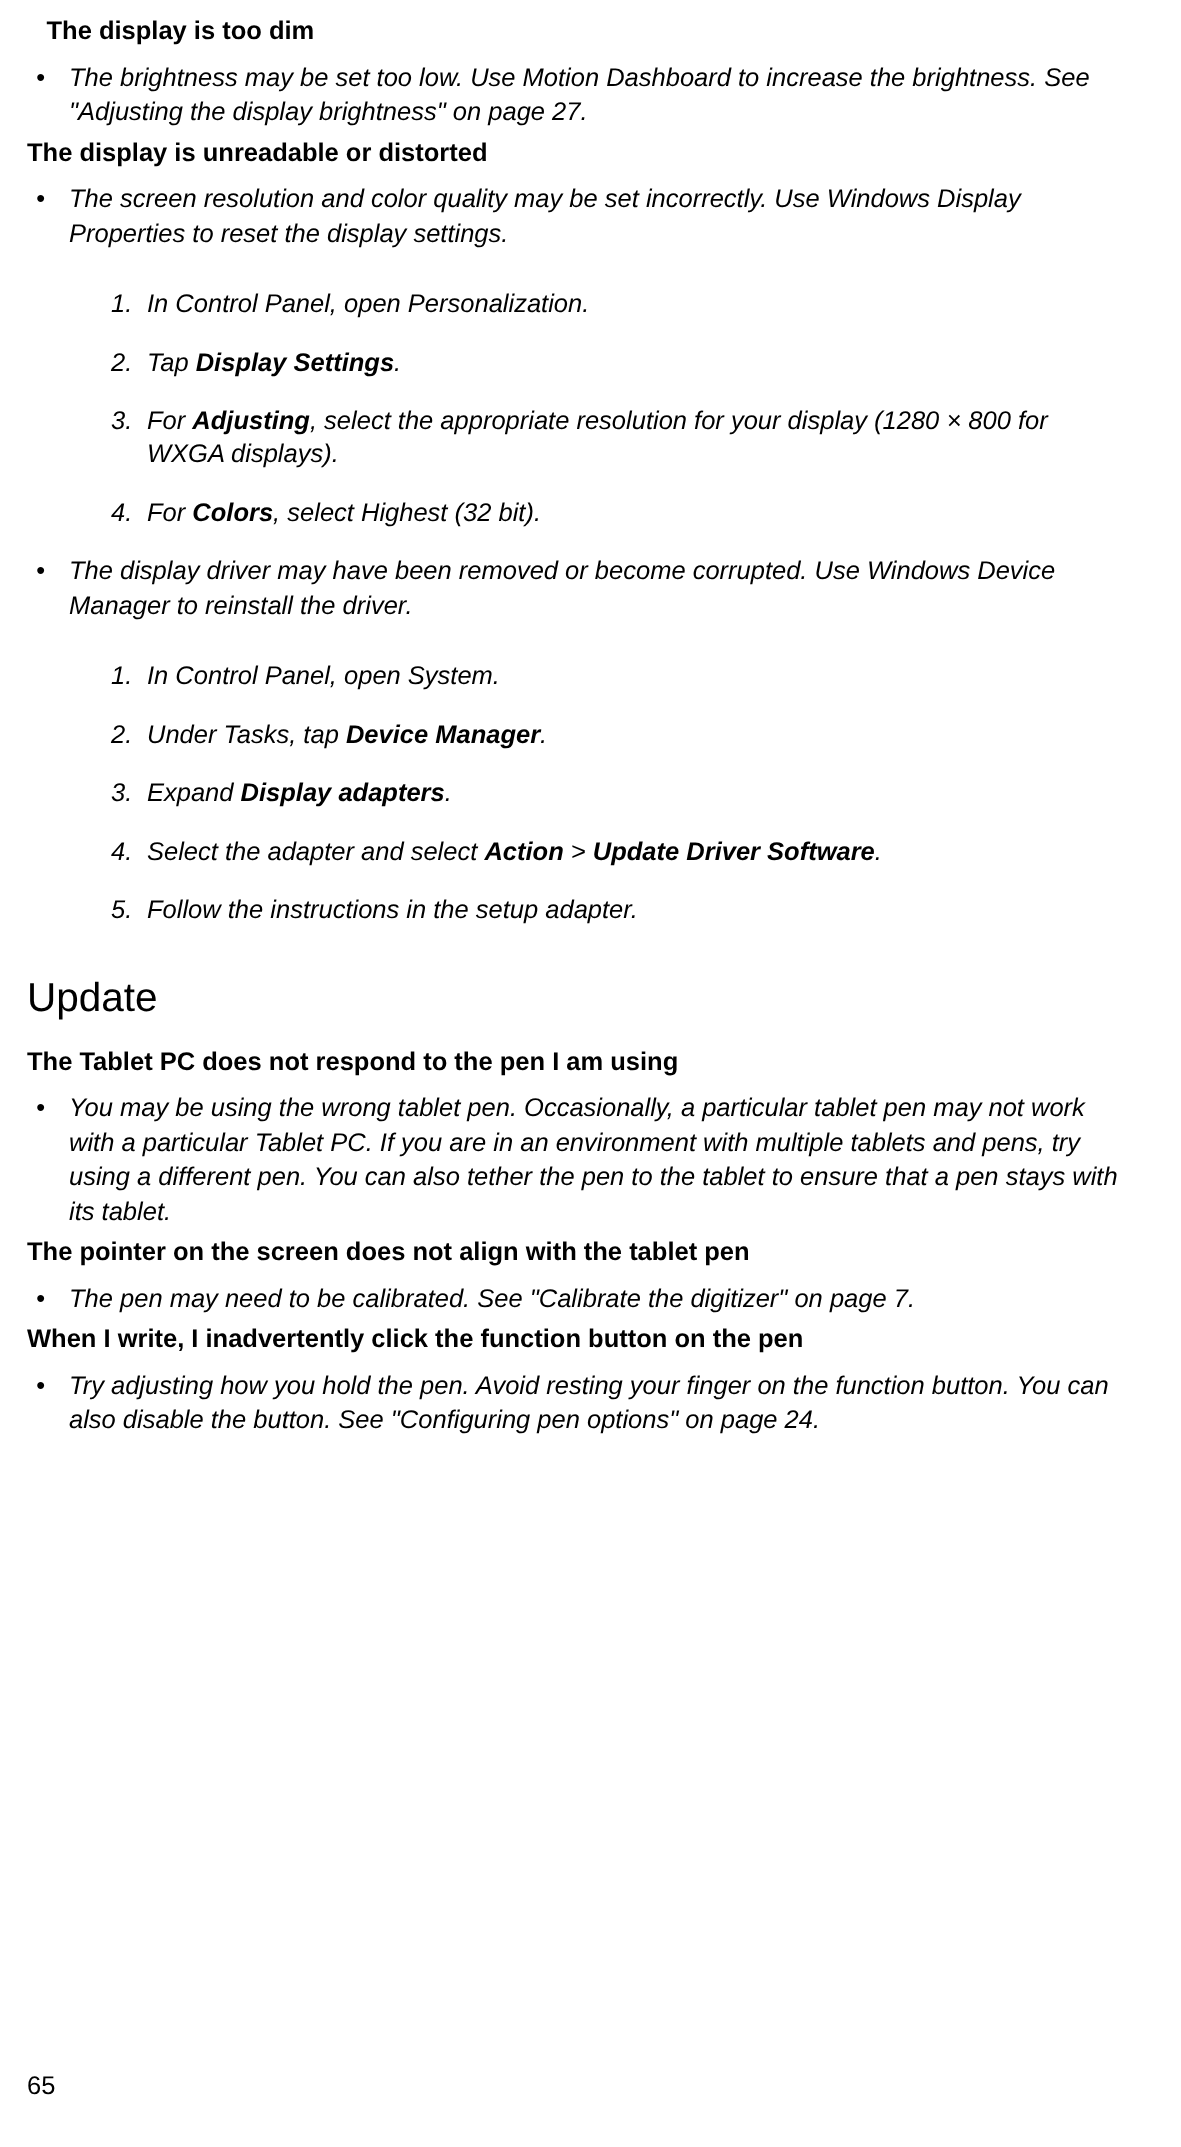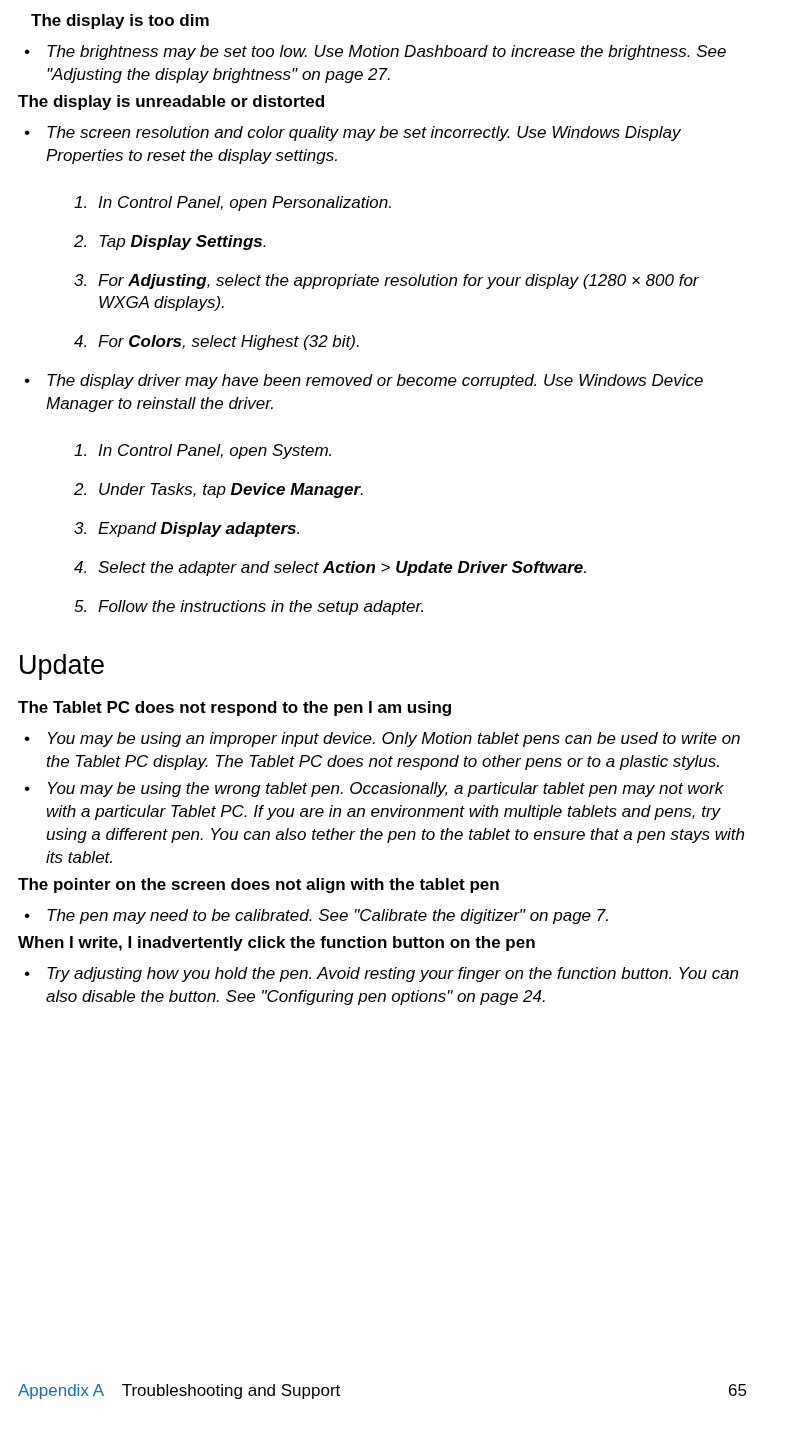--- a/index.html
+++ b/index.html
@@ -92,34 +92,28 @@
       <li><span>Select the adapter and select </span><span class="b">Action</span><span> &gt; </span><span class="b">Update Driver Software</span><span>.</span></li>
       <li>Follow the instructions in the setup adapter.</li>
     </ol>
   </li>
 </ul>
 
 <h2 class="section">Update</h2>
 
 <div class="sec-heading" style="margin-top:12px">The Tablet PC does not respond to the pen I am using</div>
 <ul class="bullets">
-  <li>You may be using an improper input device. Only Motion tablet pens can be used to write on the Tablet PC display. The Tablet PC does not respond to other pens or to a plastic stylus.</li>
   <li>You may be using the wrong tablet pen. Occasionally, a particular tablet pen may not work with a particular Tablet PC. If you are in an environment with multiple tablets and pens, try using a different pen. You can also tether the pen to the tablet to ensure that a pen stays with its tablet.</li>
 </ul>
 
 <div class="sec-heading">The pointer on the screen does not align with the tablet pen</div>
 <ul class="bullets">
   <li>The pen may need to be calibrated. See "Calibrate the digitizer" on page 7.</li>
 </ul>
 
 <div class="sec-heading">When I write, I inadvertently click the function button on the pen</div>
 <ul class="bullets">
   <li>Try adjusting how you hold the pen. Avoid resting your finger on the function button. You can also disable the button. See "Configuring pen options" on page 24.</li>
 </ul>
 
 <div class="footer">
-  <div>
-    <span class="appendix-link">Appendix A</span>
-    <span>&nbsp;&nbsp;</span>
-    <span>Troubleshooting and Support</span>
-  </div>
   <div>65</div>
 </div>
 
 </body></html>

